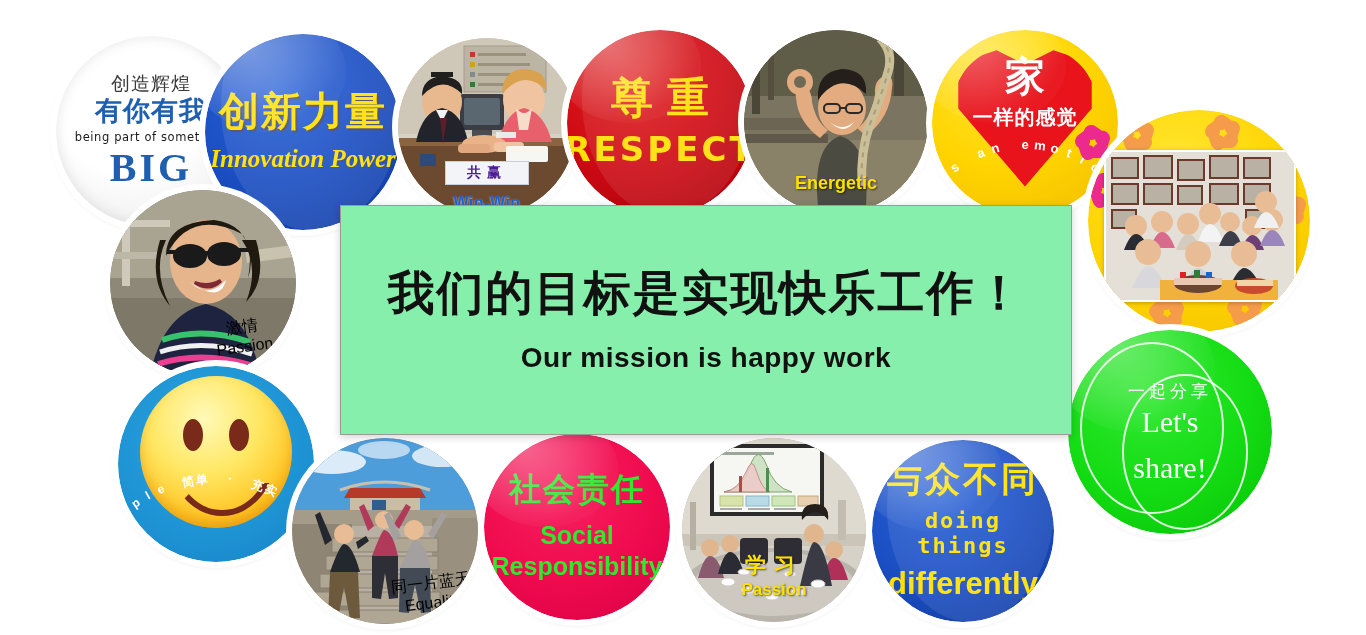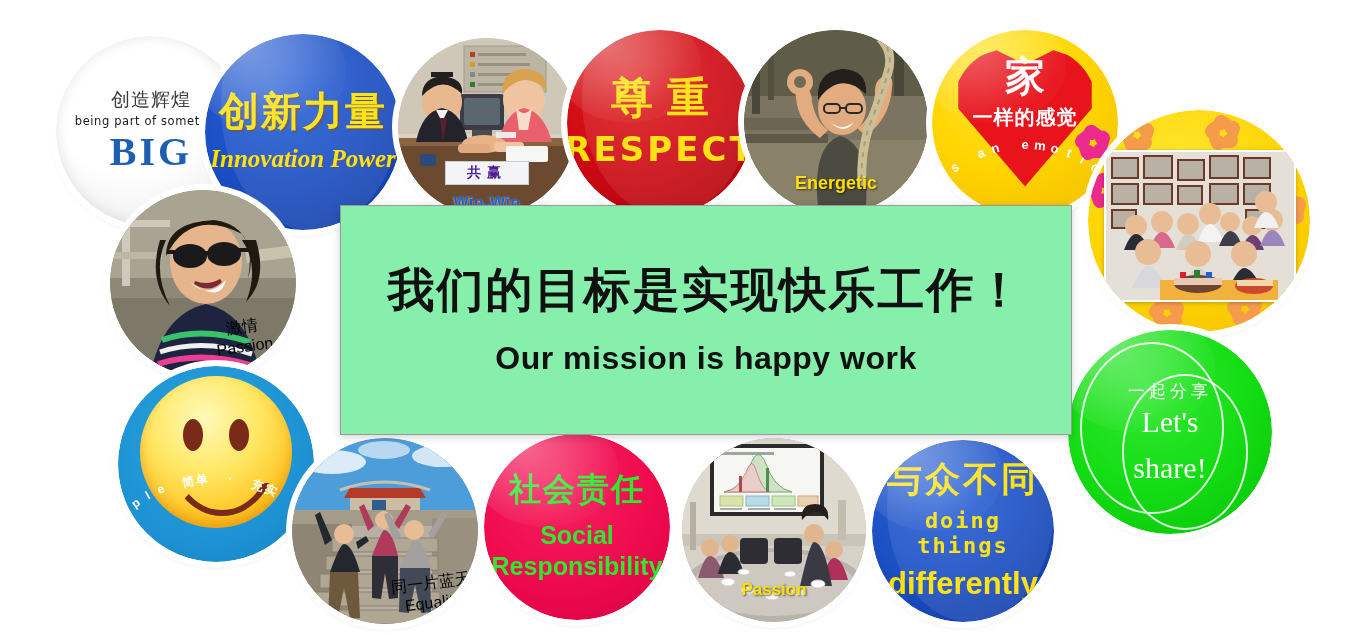--- a/index.html
+++ b/index.html
@@ -233,32 +233,33 @@
     box-shadow: 0 2px 8px rgba(0,0,0,0.18);
     z-index: 50;
     display:flex; flex-direction: column; align-items:center; justify-content:center;
   }
   #mission .cn {
     font-size: 47px; font-weight: bold; color:#111; letter-spacing: 2px;
     font-family: "DejaVu Sans", sans-serif;
     line-height: 1.15;
   }
   #mission .en {
-    font-size: 32px; font-weight: bold; color:#111; letter-spacing: 0.5px;
+    font-size: 28px; font-weight: bold; color:#111; letter-spacing: 0.5px;
     margin-top: 22px; font-family: "Liberation Sans", sans-serif;
   }
 </style>
 </head>
 <body>
 
 <div id="stage">
 
   <div class="badge" id="badge-big" style="left:56px; top:36px; width:190px; height:190px;">
     <div class="inner">
       <div class="l1">创造辉煌</div>
+      <div class="l2">有你有我</div>
       <div class="l3">being part of something</div>
       <div class="l4">BIG</div>
     </div>
   </div>
 
   <div class="badge" id="badge-innovation" style="left:205px; top:34px; width:196px; height:196px;">
     <div class="inner gloss yinyang">
       <div class="l1">创新力量</div>
       <div class="l2">Innovation Power</div>
     </div>
@@ -643,20 +644,21 @@
           <ellipse cx="46" cy="144" rx="7" ry="4"></ellipse>
             <ellipse cx="66" cy="152" rx="7" ry="4"></ellipse>
           <ellipse cx="90" cy="158" rx="7" ry="4"></ellipse>
             <ellipse cx="116" cy="154" rx="7" ry="4"></ellipse>
           <ellipse cx="136" cy="146" rx="7" ry="4"></ellipse>
             <ellipse cx="62" cy="134" rx="6" ry="3"></ellipse>
           <ellipse cx="108" cy="136" rx="6" ry="3"></ellipse>
         </g>
       </svg>
       <div class="cap">
+        <span class="cn">学习</span>
         <span class="en">Passion</span>
       </div>
     </div>
   </div>
 
   <div class="badge" id="badge-different" style="left:872px; top:440px; width:182px; height:182px;">
     <div class="inner gloss yinyang">
       <div class="l1">与众不同</div>
       <div class="l2">doing things</div>
       <div class="l3">differently</div>

